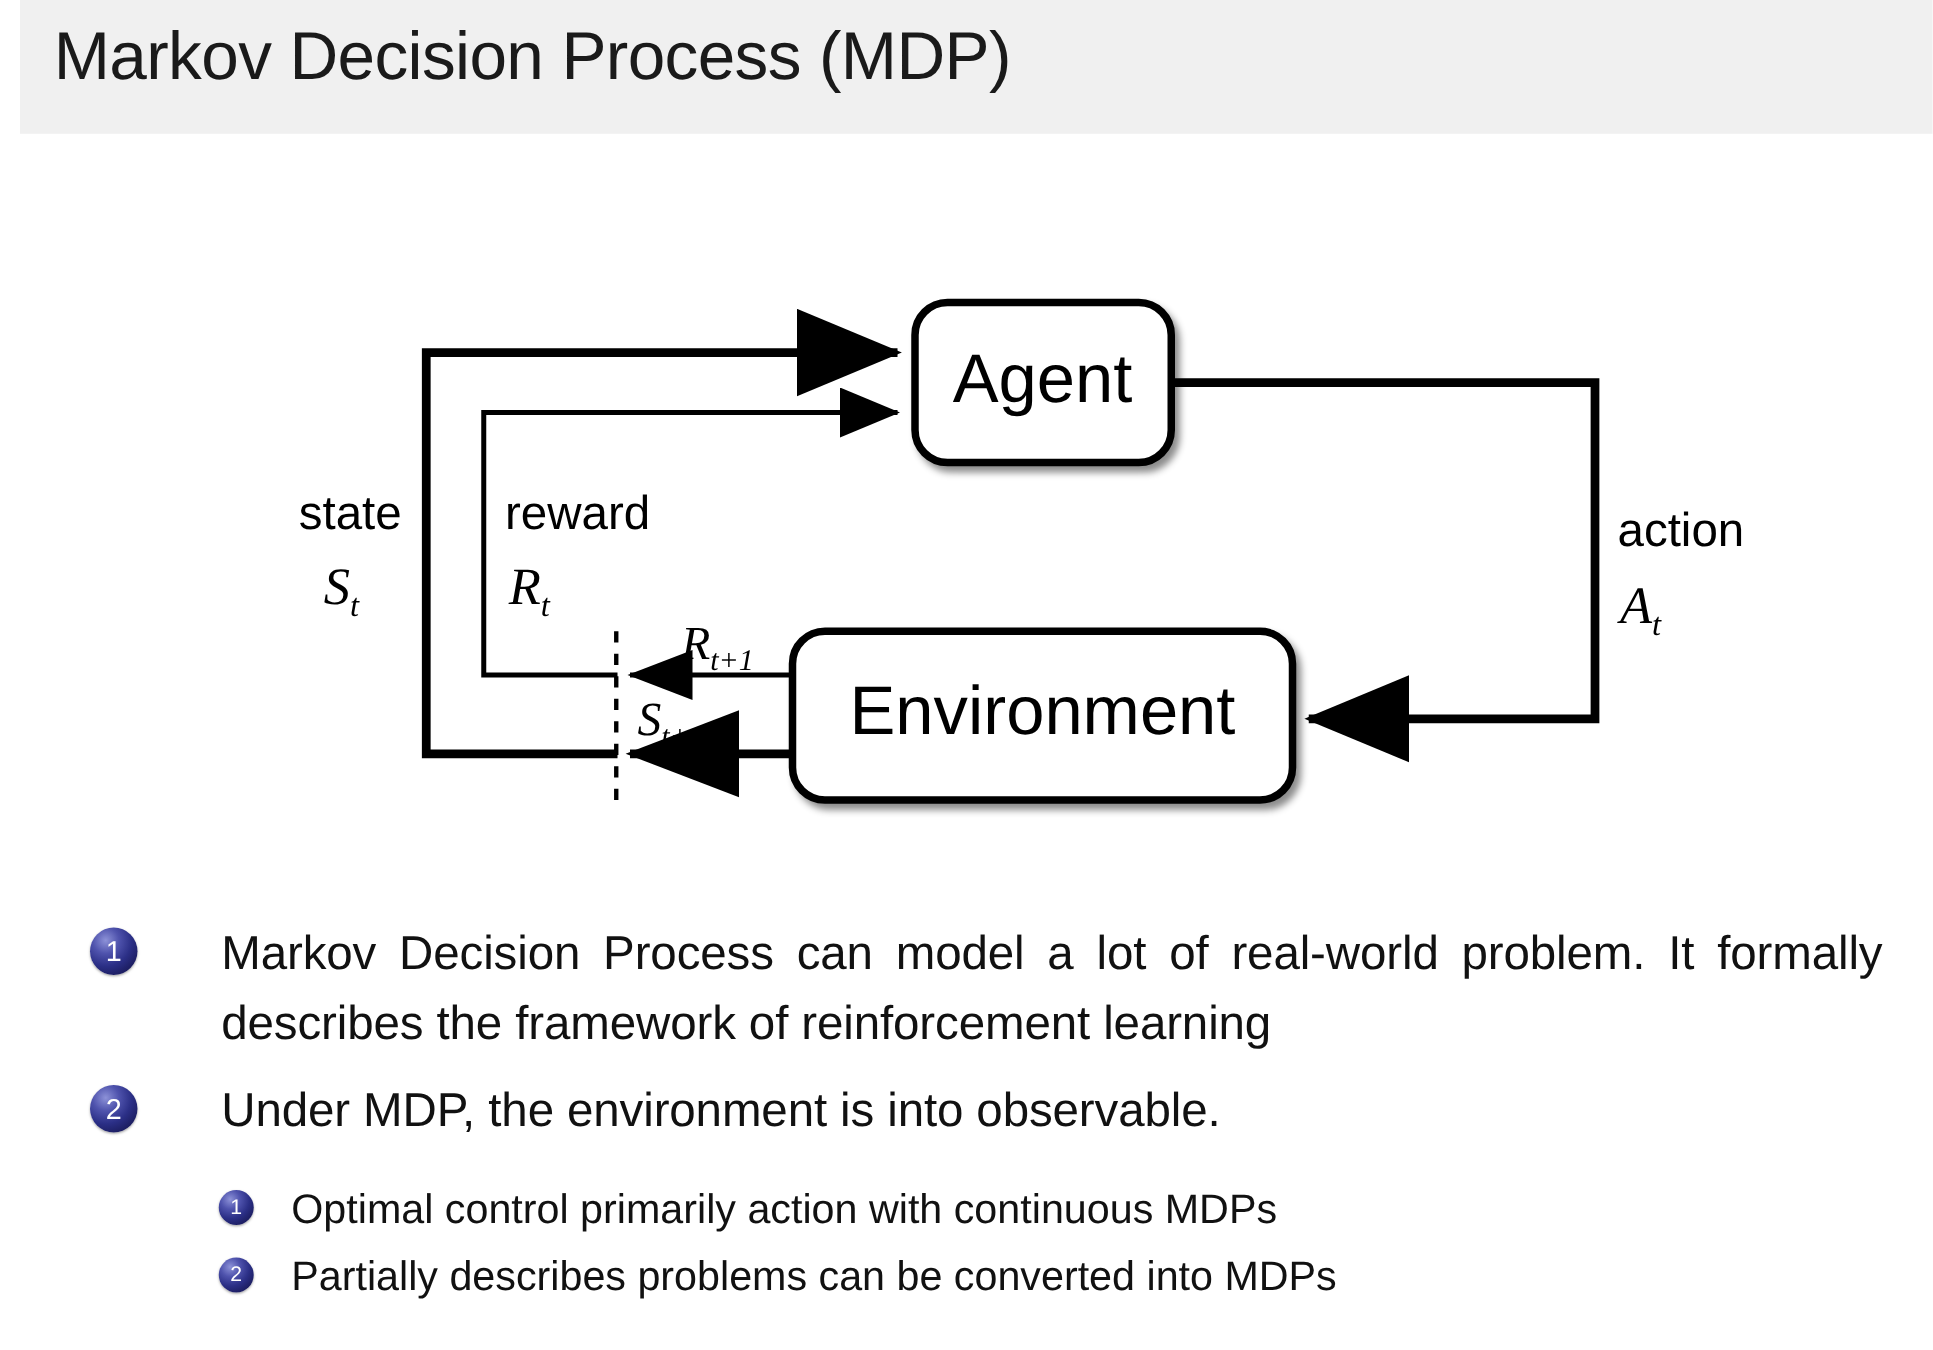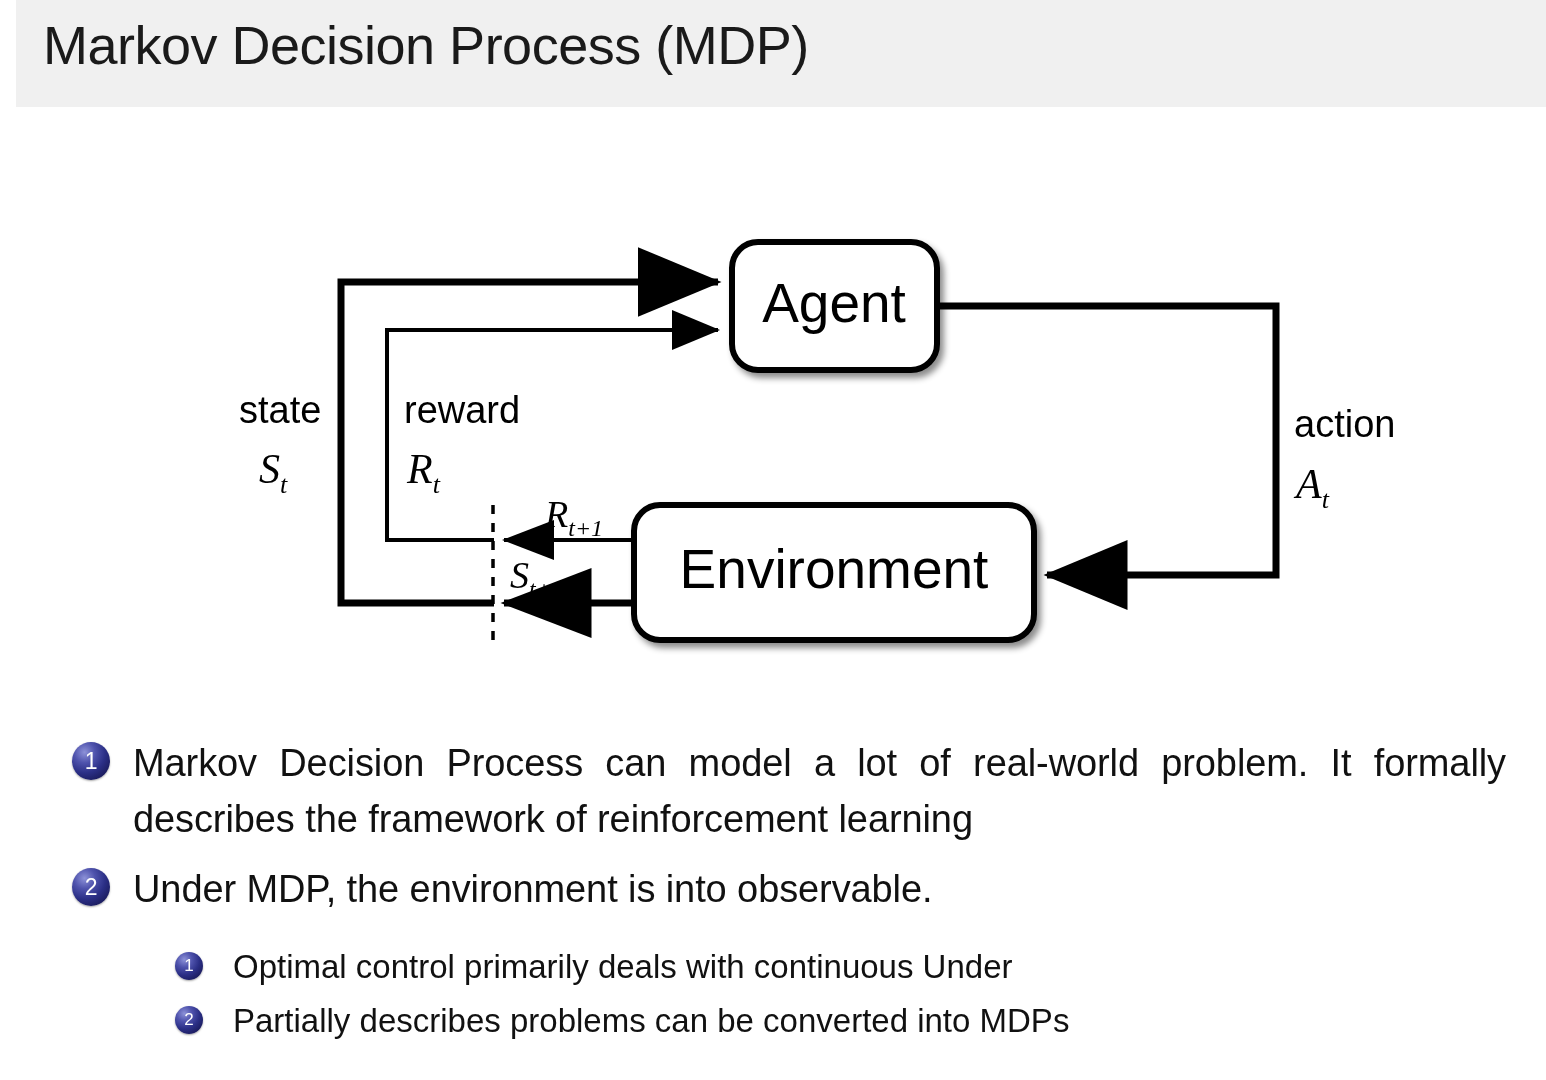--- a/index.html
+++ b/index.html
@@ -59,21 +59,21 @@
     margin: 0 0 6px 0;
     padding-left: 133px;
     padding-right: 40px;
     font-size: 38px;
     line-height: 1.48;
     text-align: justify;
     font-family: "Liberation Sans", sans-serif;
     color: #111111;
     letter-spacing: -0.1px;
   }
-  .l1-item .txt { display: block; }
+  .l1-item .txt { display: block; margin-left: 44px; }
   .l2-wrap {
     position: absolute;
     left: 175px;
     top: 940px;
     width: 1300px;
   }
   .l2-row {
     position: relative;
     padding-left: 58px;
     font-size: 33px;
@@ -210,19 +210,19 @@
   <div class="l1-item" style="margin-top:14px;">
     <span class="bullet bullet-l1">2</span>
     <span class="txt">Under MDP, the environment is into observable.</span>
   </div>
 
 </div>
 
 <div class="l2-wrap">
   <div class="l2-row">
     <span class="bullet bullet-l2">1</span>
-    <span>Optimal control primarily deals with continuous Under</span>
+    <span>Optimal control primarily action with continuous MDPs</span>
   </div>
   <div class="l2-row">
     <span class="bullet bullet-l2">2</span>
     <span>Partially describes problems can be converted into MDPs</span>
   </div>
 </div>
 
 </body></html>

